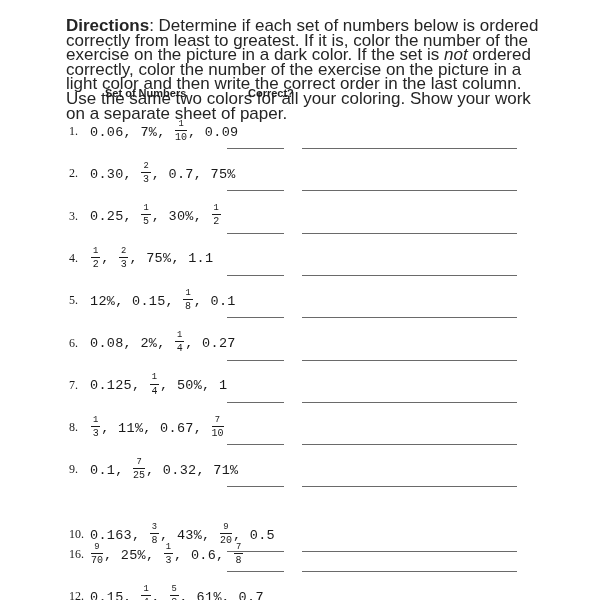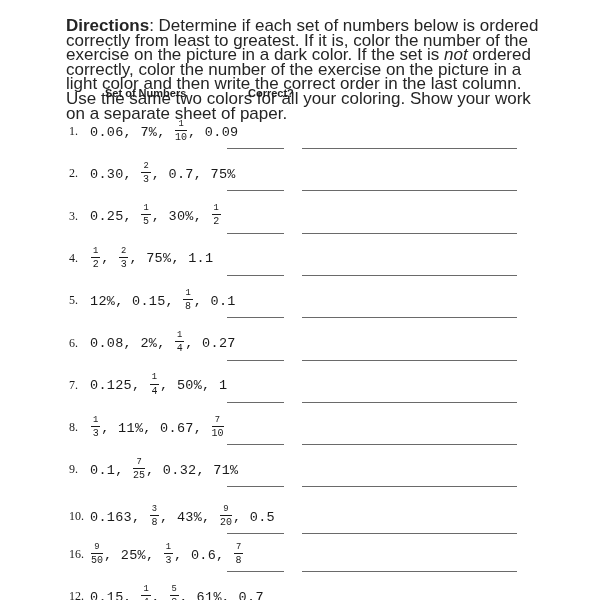--- a/index.html
+++ b/index.html
@@ -196,21 +196,21 @@
           <span class="tpart">0.1, </span>
           <span class="frac">
             <span class="fn">7</span>
             <span class="fd">25</span>
           </span>
           <span class="tpart">, 0.32, 71%</span>
         </span>
         <div class="blank short"></div>
         <div class="blank long"></div>
       </div>
-      <div class="row" style="top: 503px;">
+      <div class="row" style="top: 521px;">
         <span class="num">10.</span>
         <span class="expr">
           <span class="tpart">0.163, </span>
           <span class="frac">
             <span class="fn">3</span>
             <span class="fd">8</span>
           </span>
           <span class="tpart">, 43%, </span>
           <span class="frac">
             <span class="fn">9</span>
@@ -219,21 +219,21 @@
           <span class="tpart">, 0.5</span>
         </span>
         <div class="blank short"></div>
         <div class="blank long"></div>
       </div>
       <div class="row" style="top: 541px;">
         <span class="num">16.</span>
         <span class="expr">
           <span class="frac">
             <span class="fn">9</span>
-            <span class="fd">50</span>
+            <span class="fd">70</span>
           </span>
           <span class="tpart">, 25%, </span>
           <span class="frac">
             <span class="fn">1</span>
             <span class="fd">3</span>
           </span>
           <span class="tpart">, 0.6, </span>
           <span class="frac">
             <span class="fn">7</span>
             <span class="fd">8</span>

